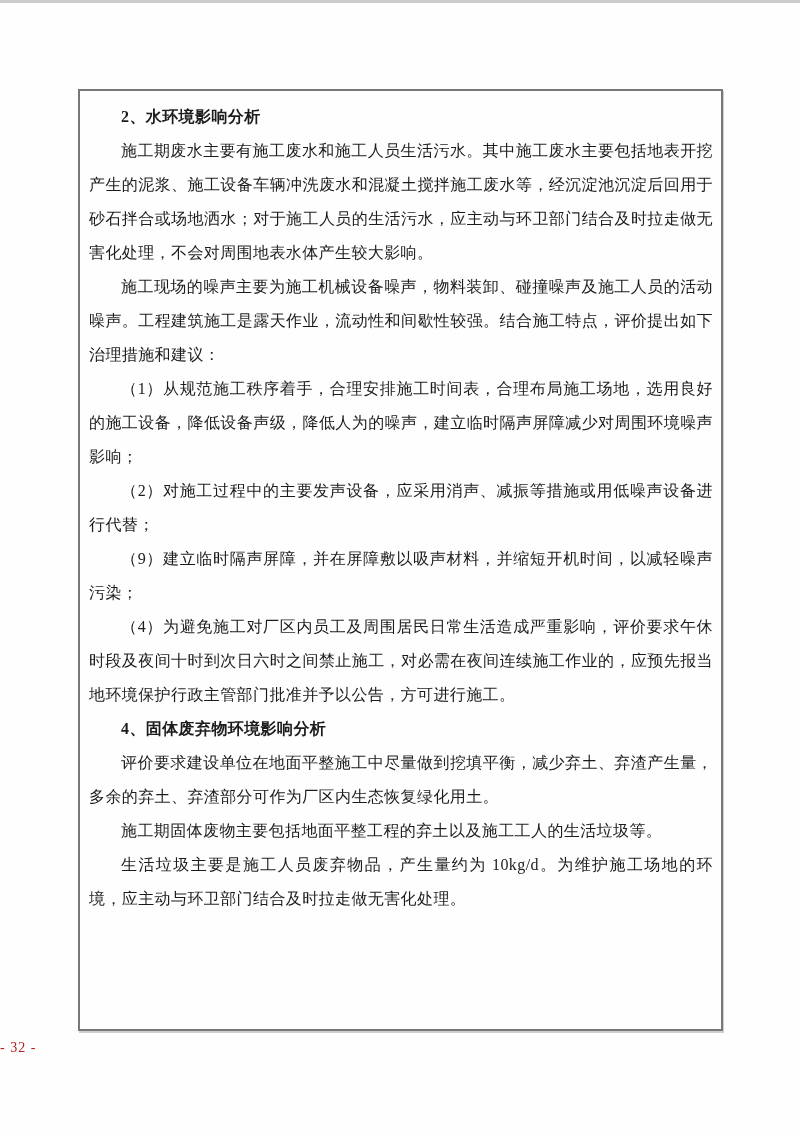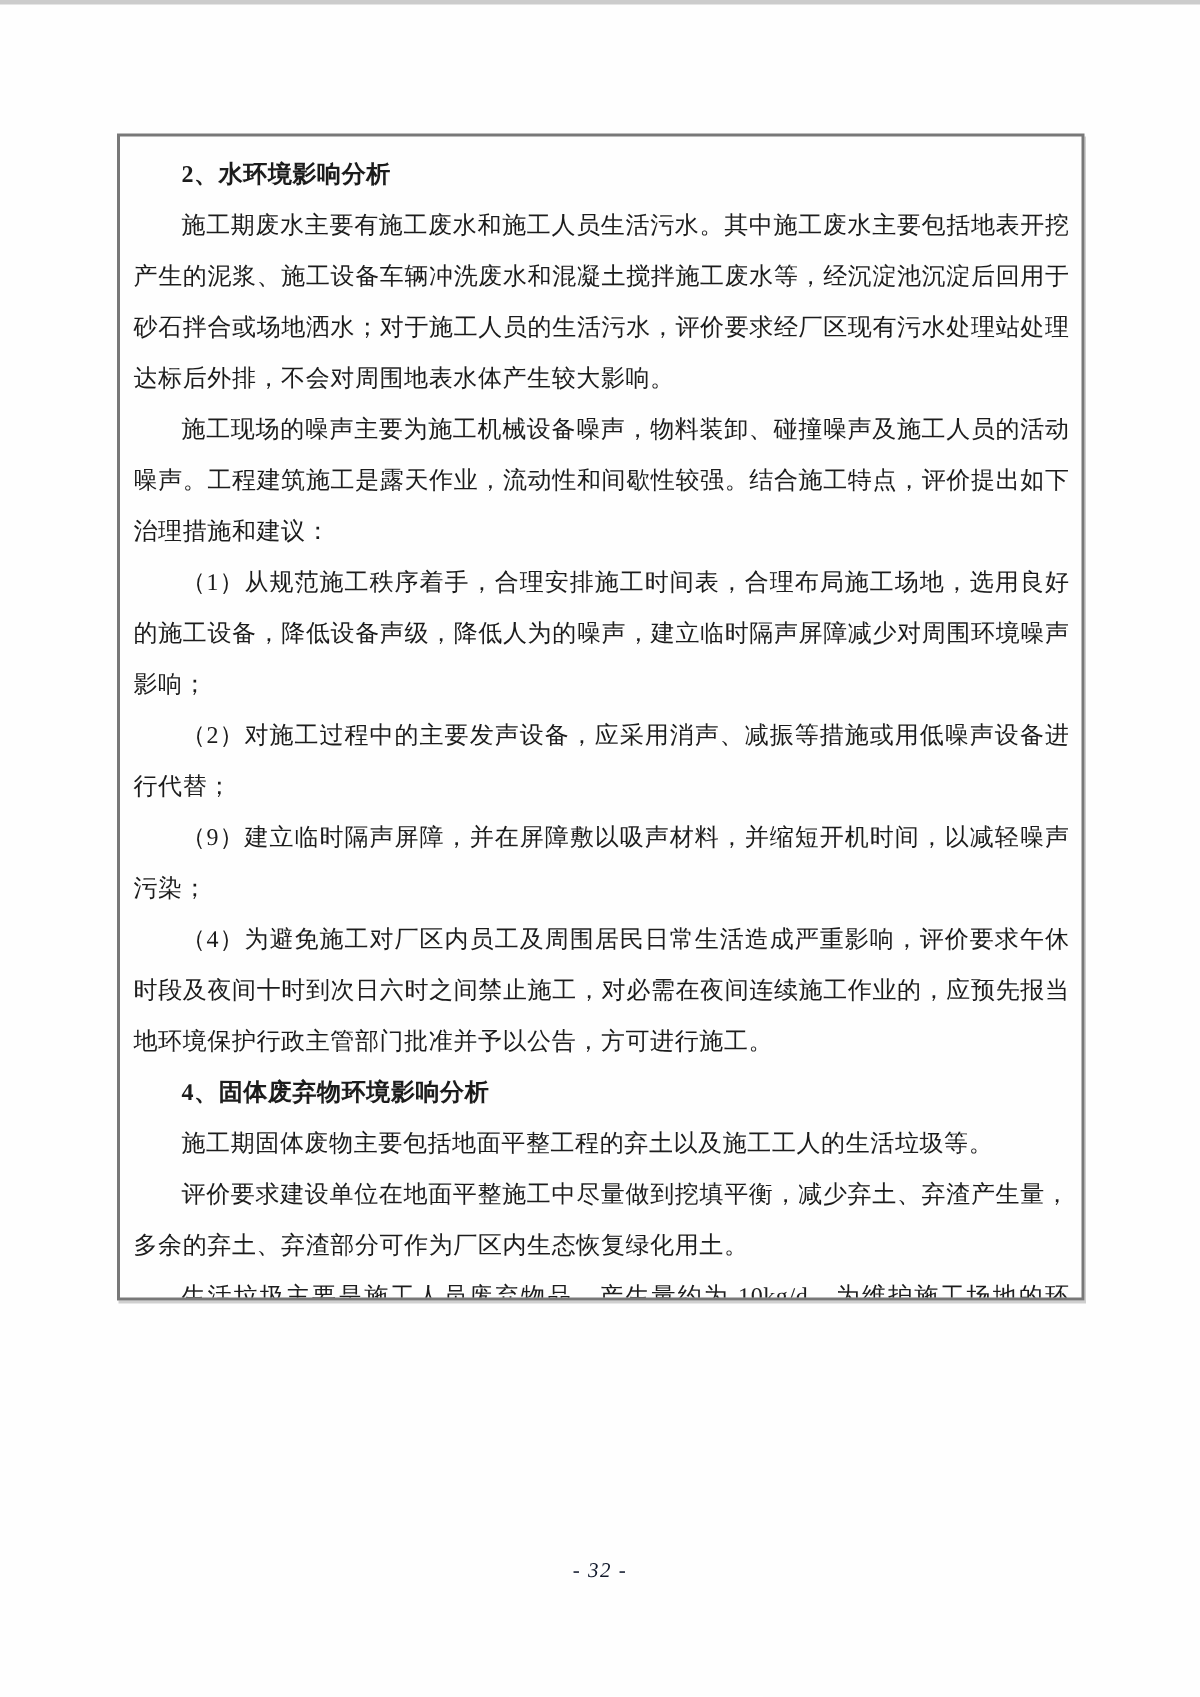--- a/index.html
+++ b/index.html
@@ -21,21 +21,21 @@
     left: 0;
     right: 0;
     height: 3px;
     background: #cccccc;
   }
   .frame {
     position: absolute;
     left: 78px;
     top: 89px;
     width: 645px;
-    height: 778px;
+    height: 942px;
     box-sizing: border-box;
     border: 2px solid #787878;
     box-shadow: 1px 2px 0 rgba(120,120,120,0.35);
     padding: 9px 8px 0 9px;
     overflow: hidden;
     background: #fefefe;
   }
   .frame p {
     margin: 0;
     font-size: 16px;
@@ -50,44 +50,43 @@
   .para {
     text-indent: 2em;
     text-align: justify;
     word-break: break-all;
   }
   .footer {
     position: absolute;
     left: 0;
     right: 0;
     top: 1040px;
-    text-align: center;
+    text-align: left;
     font-size: 14px;
-    color: #0f172a;
+    color: #b91c1c;
     letter-spacing: 1px;
-    font-style: italic;
   }
 </style>
 </head>
 <body>
 
 <div class="page">
 
   <div class="top-edge"></div>
 
   <div class="frame">
     <p class="heading">2、水环境影响分析</p>
-    <p class="para">施工期废水主要有施工废水和施工人员生活污水。其中施工废水主要包括地表开挖产生的泥浆、施工设备车辆冲洗废水和混凝土搅拌施工废水等，经沉淀池沉淀后回用于砂石拌合或场地洒水；对于施工人员的生活污水，评价要求经厂区现有污水处理站处理达标后外排，不会对周围地表水体产生较大影响。</p>
+    <p class="para">施工期废水主要有施工废水和施工人员生活污水。其中施工废水主要包括地表开挖产生的泥浆、施工设备车辆冲洗废水和混凝土搅拌施工废水等，经沉淀池沉淀后回用于砂石拌合或场地洒水；对于施工人员的生活污水，应主动与环卫部门结合及时拉走做无害化处理，不会对周围地表水体产生较大影响。</p>
     <p class="para">施工现场的噪声主要为施工机械设备噪声，物料装卸、碰撞噪声及施工人员的活动噪声。工程建筑施工是露天作业，流动性和间歇性较强。结合施工特点，评价提出如下治理措施和建议：</p>
     <p class="para">（1）从规范施工秩序着手，合理安排施工时间表，合理布局施工场地，选用良好的施工设备，降低设备声级，降低人为的噪声，建立临时隔声屏障减少对周围环境噪声影响；</p>
     <p class="para">（2）对施工过程中的主要发声设备，应采用消声、减振等措施或用低噪声设备进行代替；</p>
     <p class="para">（9）建立临时隔声屏障，并在屏障敷以吸声材料，并缩短开机时间，以减轻噪声污染；</p>
     <p class="para">（4）为避免施工对厂区内员工及周围居民日常生活造成严重影响，评价要求午休时段及夜间十时到次日六时之间禁止施工，对必需在夜间连续施工作业的，应预先报当地环境保护行政主管部门批准并予以公告，方可进行施工。</p>
     <p class="heading">4、固体废弃物环境影响分析</p>
+    <p class="para">评价要求建设单位在地面平整施工中尽量做到挖填平衡，减少弃土、弃渣产生量，多余的弃土、弃渣部分可作为厂区内生态恢复绿化用土。</p>
     <p class="para">施工期固体废物主要包括地面平整工程的弃土以及施工工人的生活垃圾等。</p>
-    <p class="para">评价要求建设单位在地面平整施工中尽量做到挖填平衡，减少弃土、弃渣产生量，多余的弃土、弃渣部分可作为厂区内生态恢复绿化用土。</p>
     <p class="para">生活垃圾主要是施工人员废弃物品，产生量约为 10kg/d。为维护施工场地的环境，应主动与环卫部门结合及时拉走做无害化处理。</p>
 
   </div>
 
   <div class="footer">- 32 -</div>
 
 </div>
 
 </body></html>

